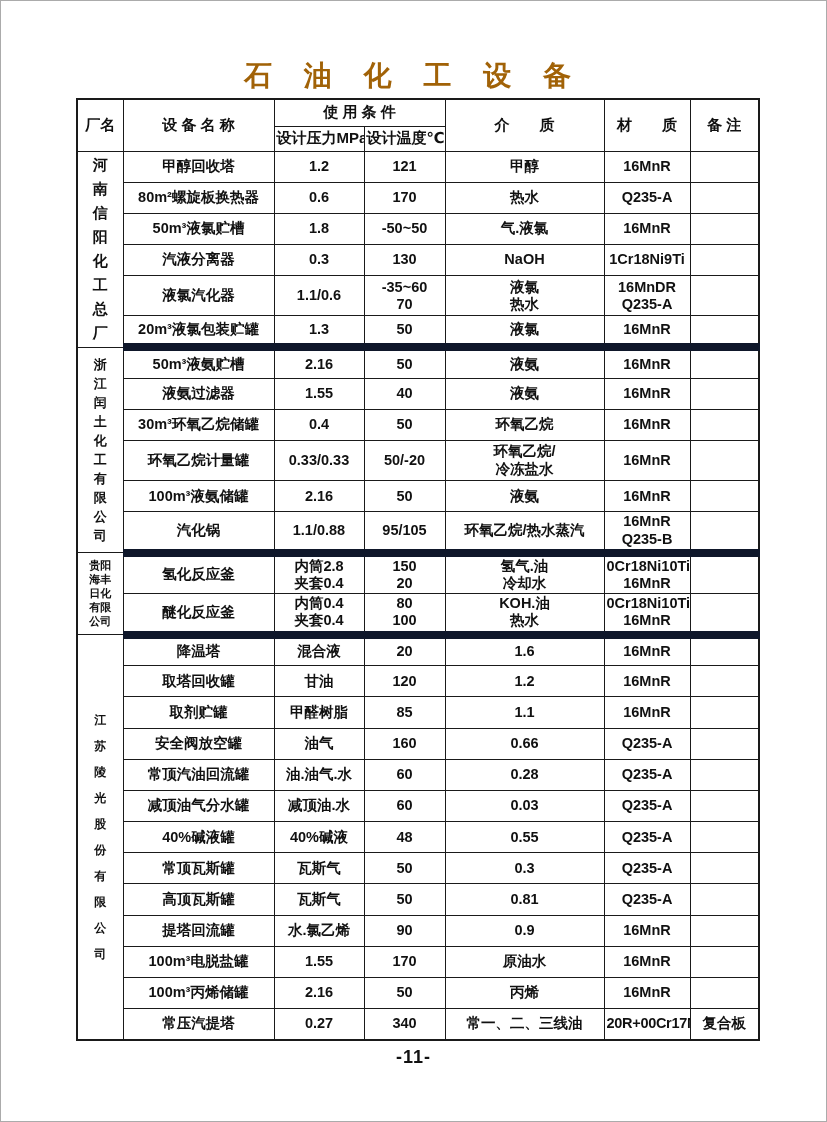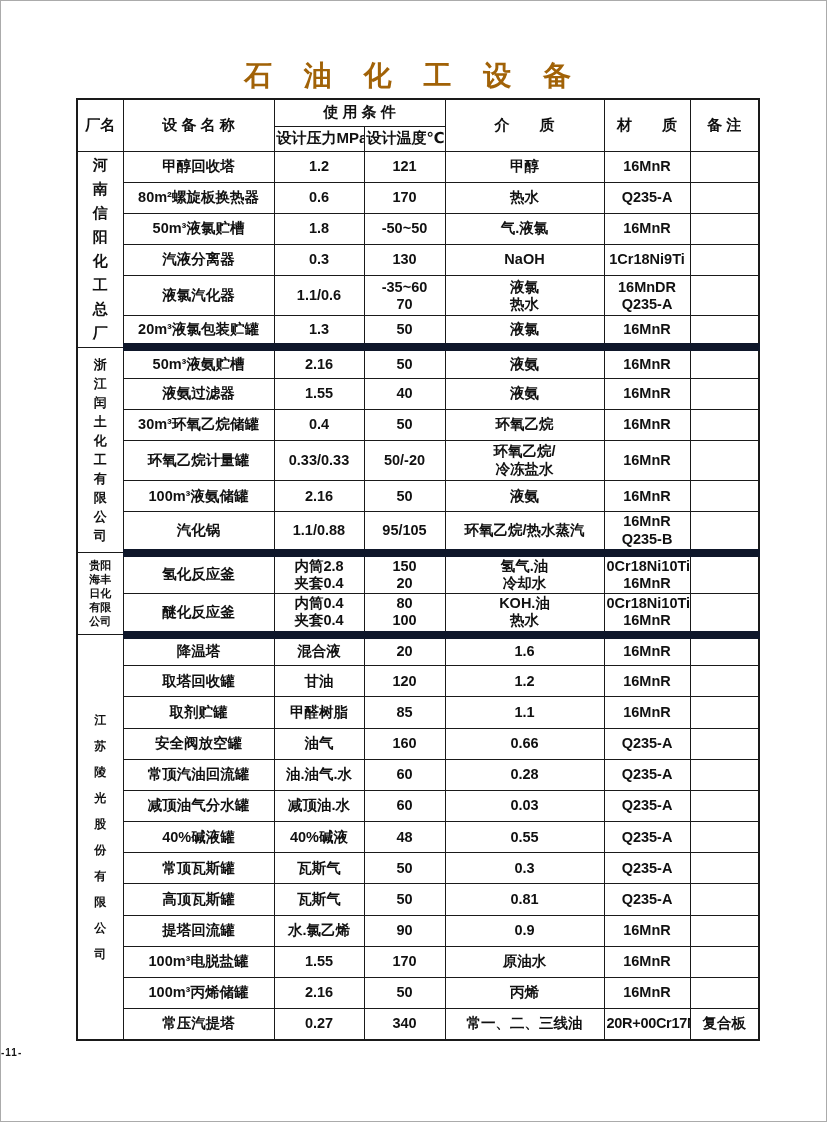--- a/index.html
+++ b/index.html
@@ -63,21 +63,22 @@
   }
   .vert.f0 { width:1.15em; font-size:15px; line-height:24px; }
   .vert.f1 { width:1.15em; font-size:13px; line-height:19px; }
   .vert.f2 { width:2.2em;  font-size:11px; line-height:14px; }
   .vert.f3 { width:1.15em; font-size:12px; line-height:26px; }
   td.fit    { font-size:12.5px; }
   td.fit-sm { font-size:10px; letter-spacing:-0.3px; }
   .page-number {
     position:absolute;
     top:1046px; left:0; width:100%;
-    font-size:10px;
+    text-align:center;
+    font-size:18px;
     font-weight:bold;
     letter-spacing:1px;
   }
 </style>
 </head>
 <body>
 
 <div class="page">
 
   <div class="title">石 油 化 工 设 备</div>

